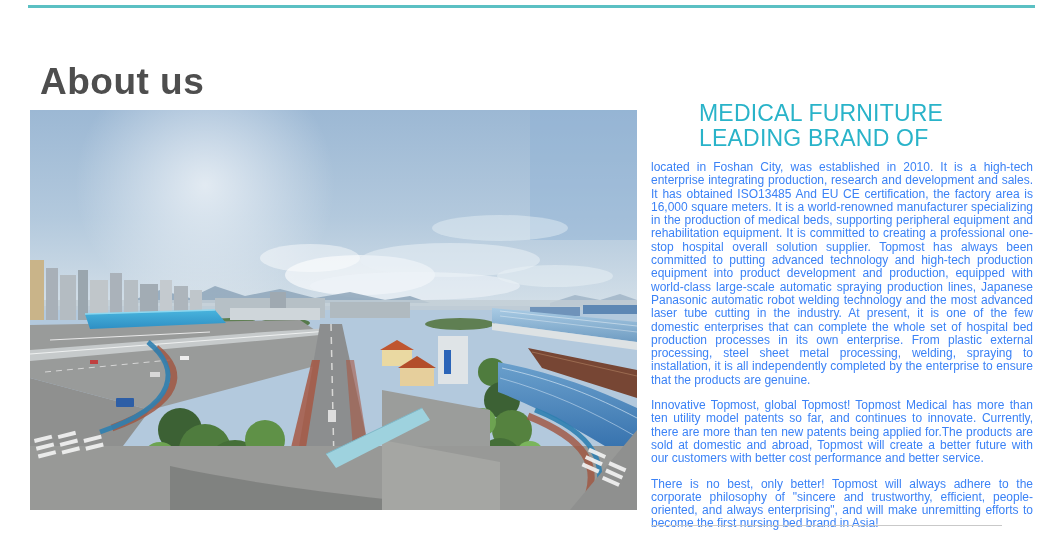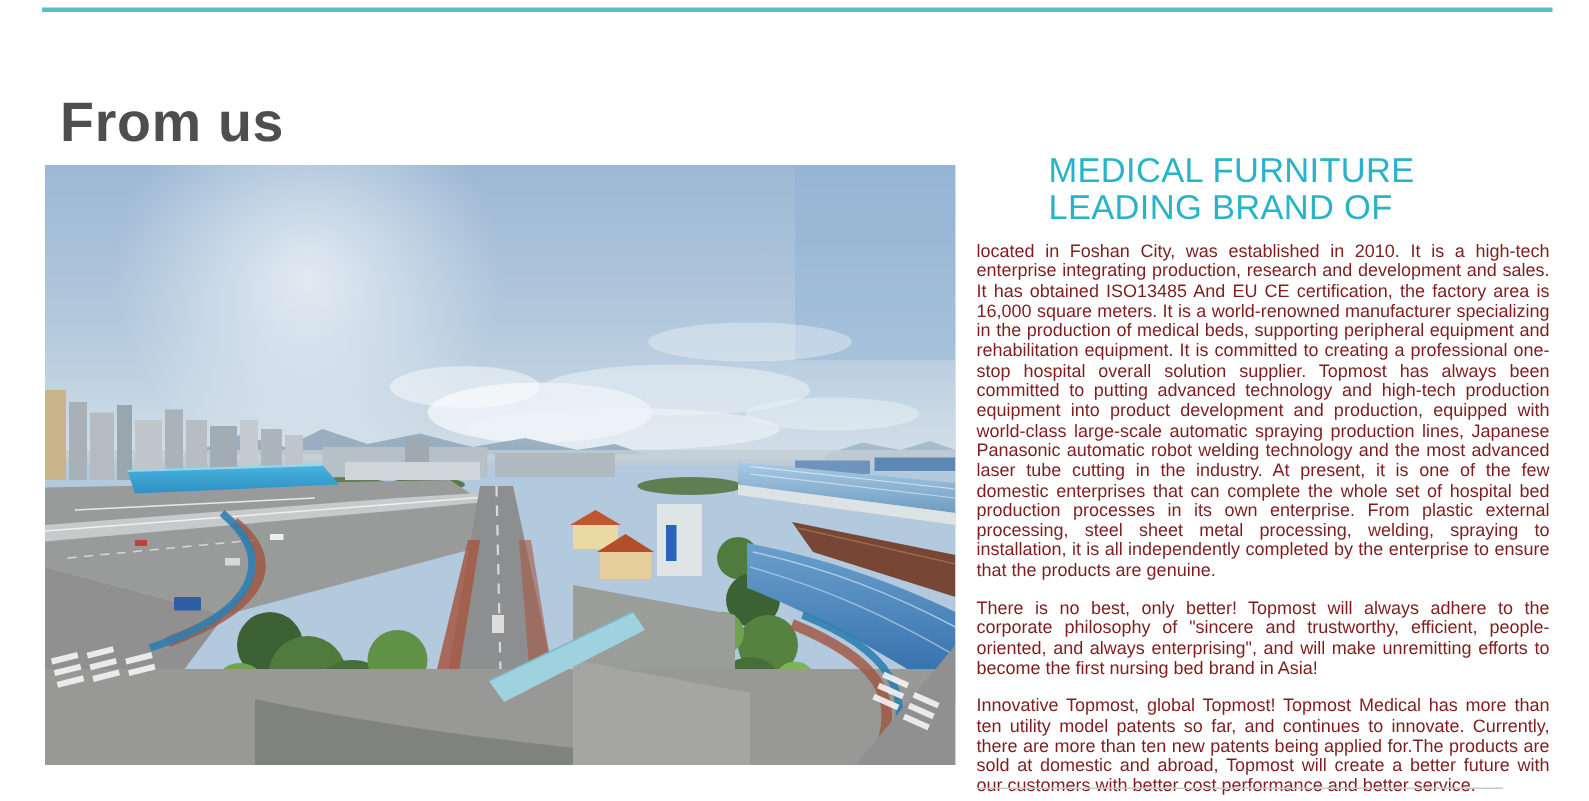--- a/index.html
+++ b/index.html
@@ -23,34 +23,34 @@
   .photo-wrap svg{display:block;width:100%;height:100%;}
   .content{
     position:absolute;left:651px;top:101px;width:382px;
   }
   .headline{
     color:#29b3c9;font-size:23px;line-height:25px;font-weight:400;
     padding-left:48px;letter-spacing:0.2px;margin-bottom:10px;
   }
   .body-copy p{
     margin:0 0 12px 0;
-    font-size:12px;line-height:13.3px;color:#7f1d1d;
+    font-size:12px;line-height:13.3px;color:#3b82f6;
     text-align:justify;
   }
   .bottom-divider{
     position:absolute;left:651px;top:525px;width:351px;height:1px;
     background:#c9c9c9;
   }
 </style>
 </head>
 <body>
 
 <div class="accent-line"></div>
 
-<h1 class="page-title">From us</h1>
+<h1 class="page-title">About us</h1>
 
 <div class="photo-wrap">
   <svg viewBox="0 0 607 400" preserveAspectRatio="none">
     <defs>
       <linearGradient id="sky" x1="0" y1="0" x2="0" y2="1">
         <stop offset="0" stop-color="#9cb8d4"></stop>
         <stop offset="0.55" stop-color="#b3c9dd"></stop>
         <stop offset="1" stop-color="#d3dfe8"></stop>
       </linearGradient>
       <radialGradient id="glow" cx="0.5" cy="0.5" r="0.5">
@@ -204,18 +204,18 @@
   </svg>
 </div>
 
 <div class="content">
   <div class="headline">
     <div>MEDICAL FURNITURE</div>
     <div>LEADING BRAND OF</div>
   </div>
   <div class="body-copy">
     <p>located in Foshan City, was established in 2010. It is a high-tech enterprise integrating production, research and development and sales. It has obtained ISO13485 And EU CE certification, the factory area is 16,000 square meters. It is a world-renowned manufacturer specializing in the production of medical beds, supporting peripheral equipment and rehabilitation equipment. It is committed to creating a professional one-stop hospital overall solution supplier. Topmost has always been committed to putting advanced technology and high-tech production equipment into product development and production, equipped with world-class large-scale automatic spraying production lines, Japanese Panasonic automatic robot welding technology and the most advanced laser tube cutting in the industry. At present, it is one of the few domestic enterprises that can complete the whole set of hospital bed production processes in its own enterprise. From plastic external processing, steel sheet metal processing, welding, spraying to installation, it is all independently completed by the enterprise to ensure that the products are genuine.</p>
+    <p>Innovative Topmost, global Topmost! Topmost Medical has more than ten utility model patents so far, and continues to innovate. Currently, there are more than ten new patents being applied for.The products are sold at domestic and abroad, Topmost will create a better future with our customers with better cost performance and better service.</p>
     <p>There is no best, only better! Topmost will always adhere to the corporate philosophy of "sincere and trustworthy, efficient, people-oriented, and always enterprising", and will make unremitting efforts to become the first nursing bed brand in Asia!</p>
-    <p>Innovative Topmost, global Topmost! Topmost Medical has more than ten utility model patents so far, and continues to innovate. Currently, there are more than ten new patents being applied for.The products are sold at domestic and abroad, Topmost will create a better future with our customers with better cost performance and better service.</p>
   </div>
 </div>
 
 <div class="bottom-divider"></div>
 
 </body></html>

